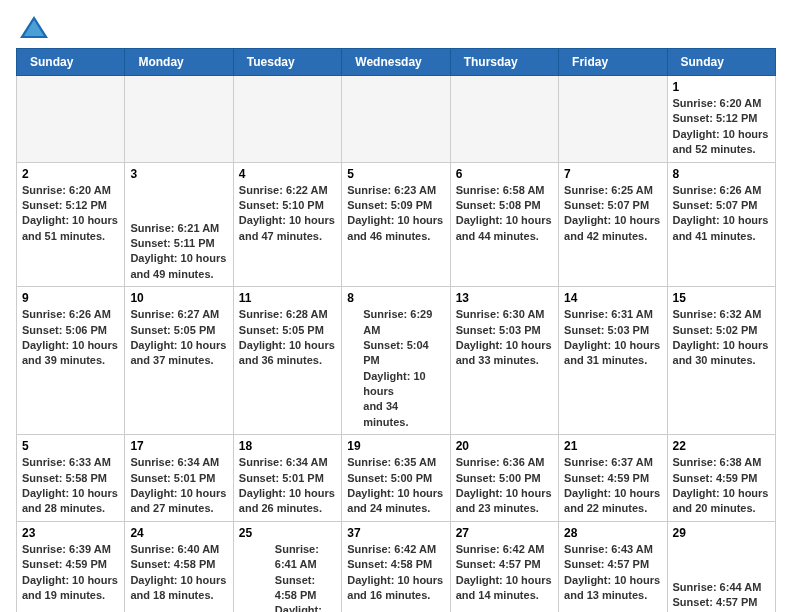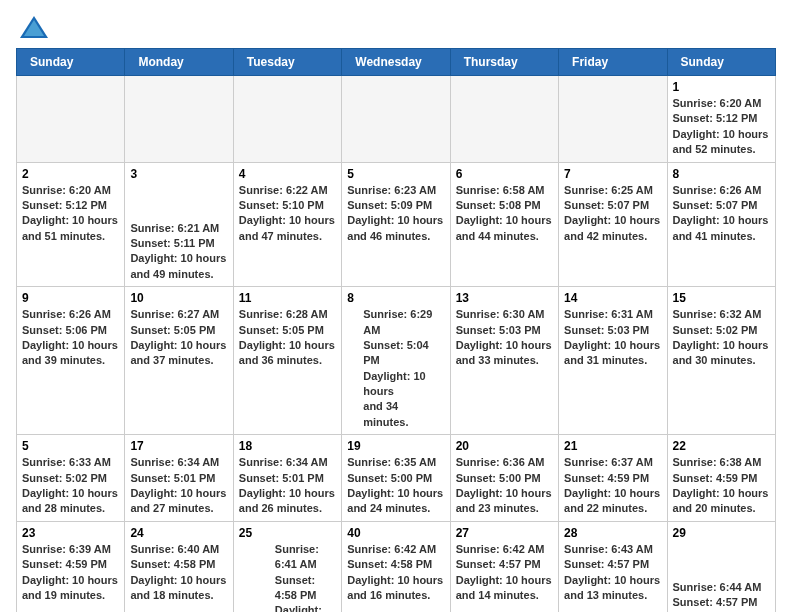--- a/index.html
+++ b/index.html
@@ -236,21 +236,21 @@
           <div class="day-info" style="white-space: pre-line;">Sunrise: 6:32 AM
 Sunset: 5:02 PM
 Daylight: 10 hours
 and 30 minutes.</div>
         </td>
       </tr>
       <tr>
         <td>
           <span class="day-num">5</span>
           <div class="day-info" style="white-space: pre-line;">Sunrise: 6:33 AM
-Sunset: 5:02 PM
+Sunset: 5:58 PM
 Daylight: 10 hours
 and 28 minutes.</div>
         </td>
         <td>
           <span class="day-num">17</span>
           <div class="day-info" style="white-space: pre-line;">Sunrise: 6:34 AM
 Sunset: 5:01 PM
 Daylight: 10 hours
 and 27 minutes.</div>
         </td>
@@ -306,21 +306,21 @@
 and 18 minutes.</div>
         </td>
         <td>
           <span class="day-num">25</span>
           <div class="day-info" style="white-space: pre-line; margin-left: 36px;">Sunrise: 6:41 AM
 Sunset: 4:58 PM
 Daylight: 10 hours
 and 17 minutes.</div>
         </td>
         <td>
-          <span class="day-num">40</span>
+          <span class="day-num">37</span>
           <div class="day-info" style="white-space: pre-line;">Sunrise: 6:42 AM
 Sunset: 4:58 PM
 Daylight: 10 hours
 and 16 minutes.</div>
         </td>
         <td>
           <span class="day-num">27</span>
           <div class="day-info" style="white-space: pre-line;">Sunrise: 6:42 AM
 Sunset: 4:57 PM
 Daylight: 10 hours

